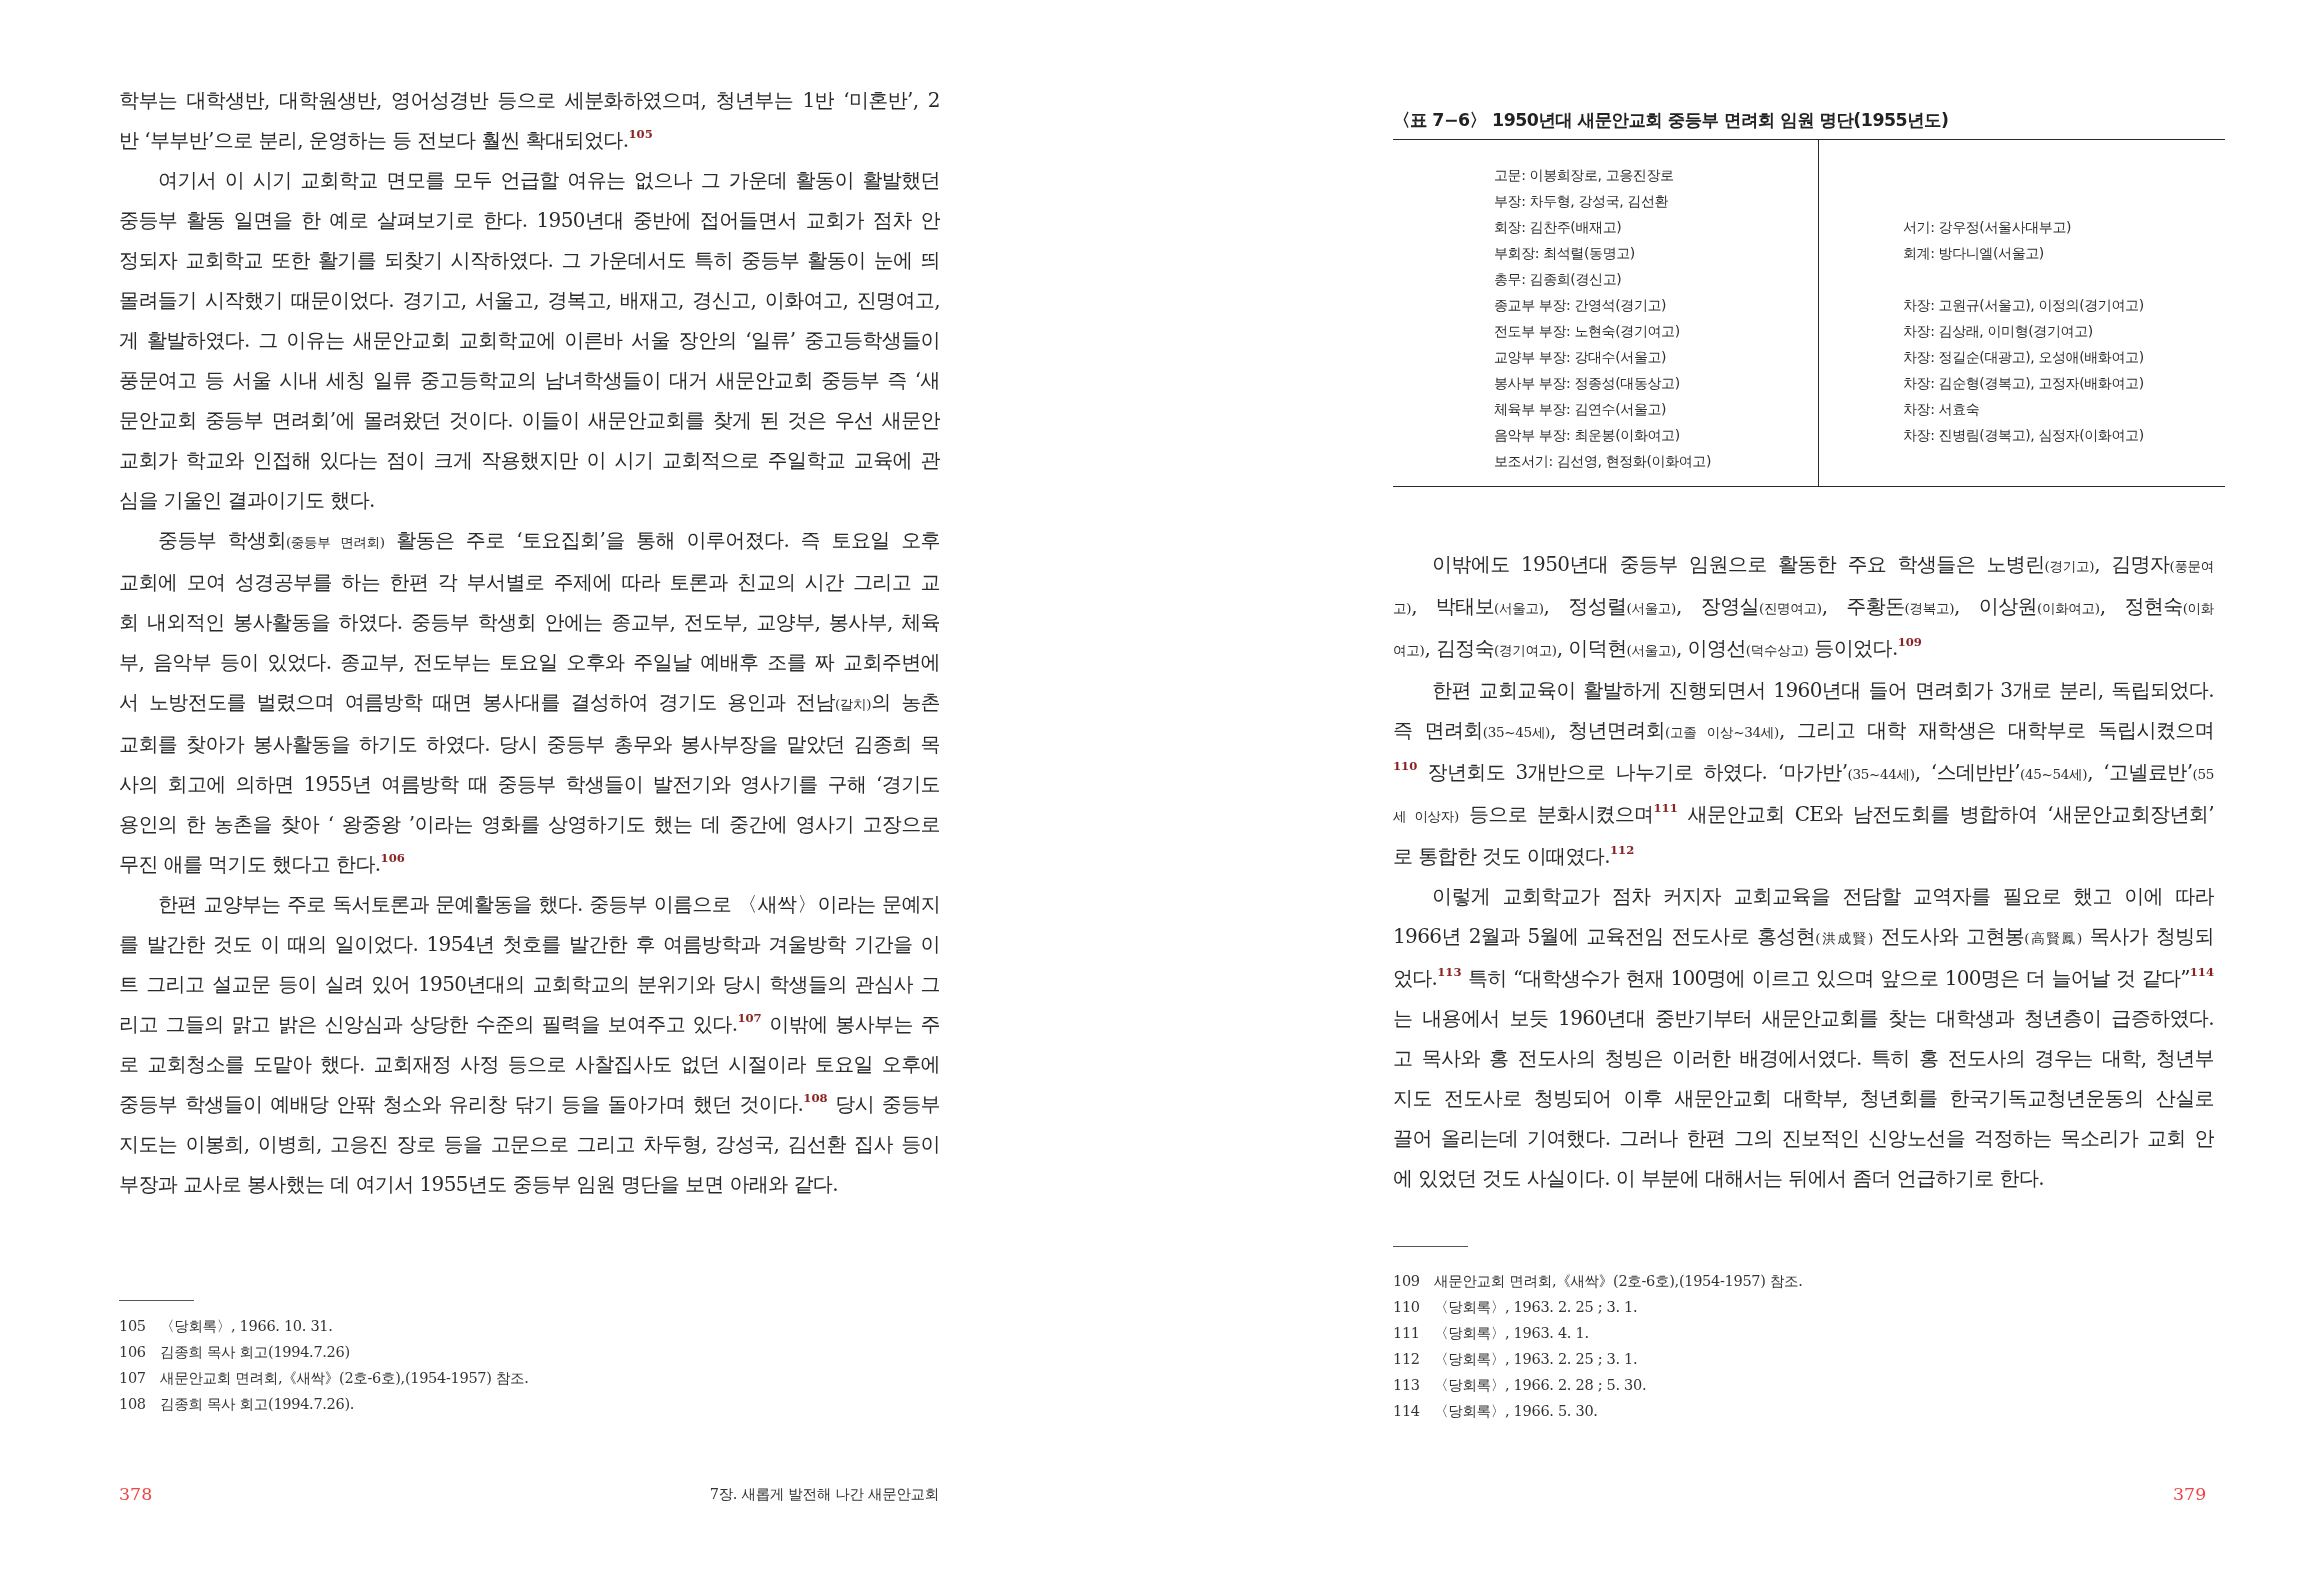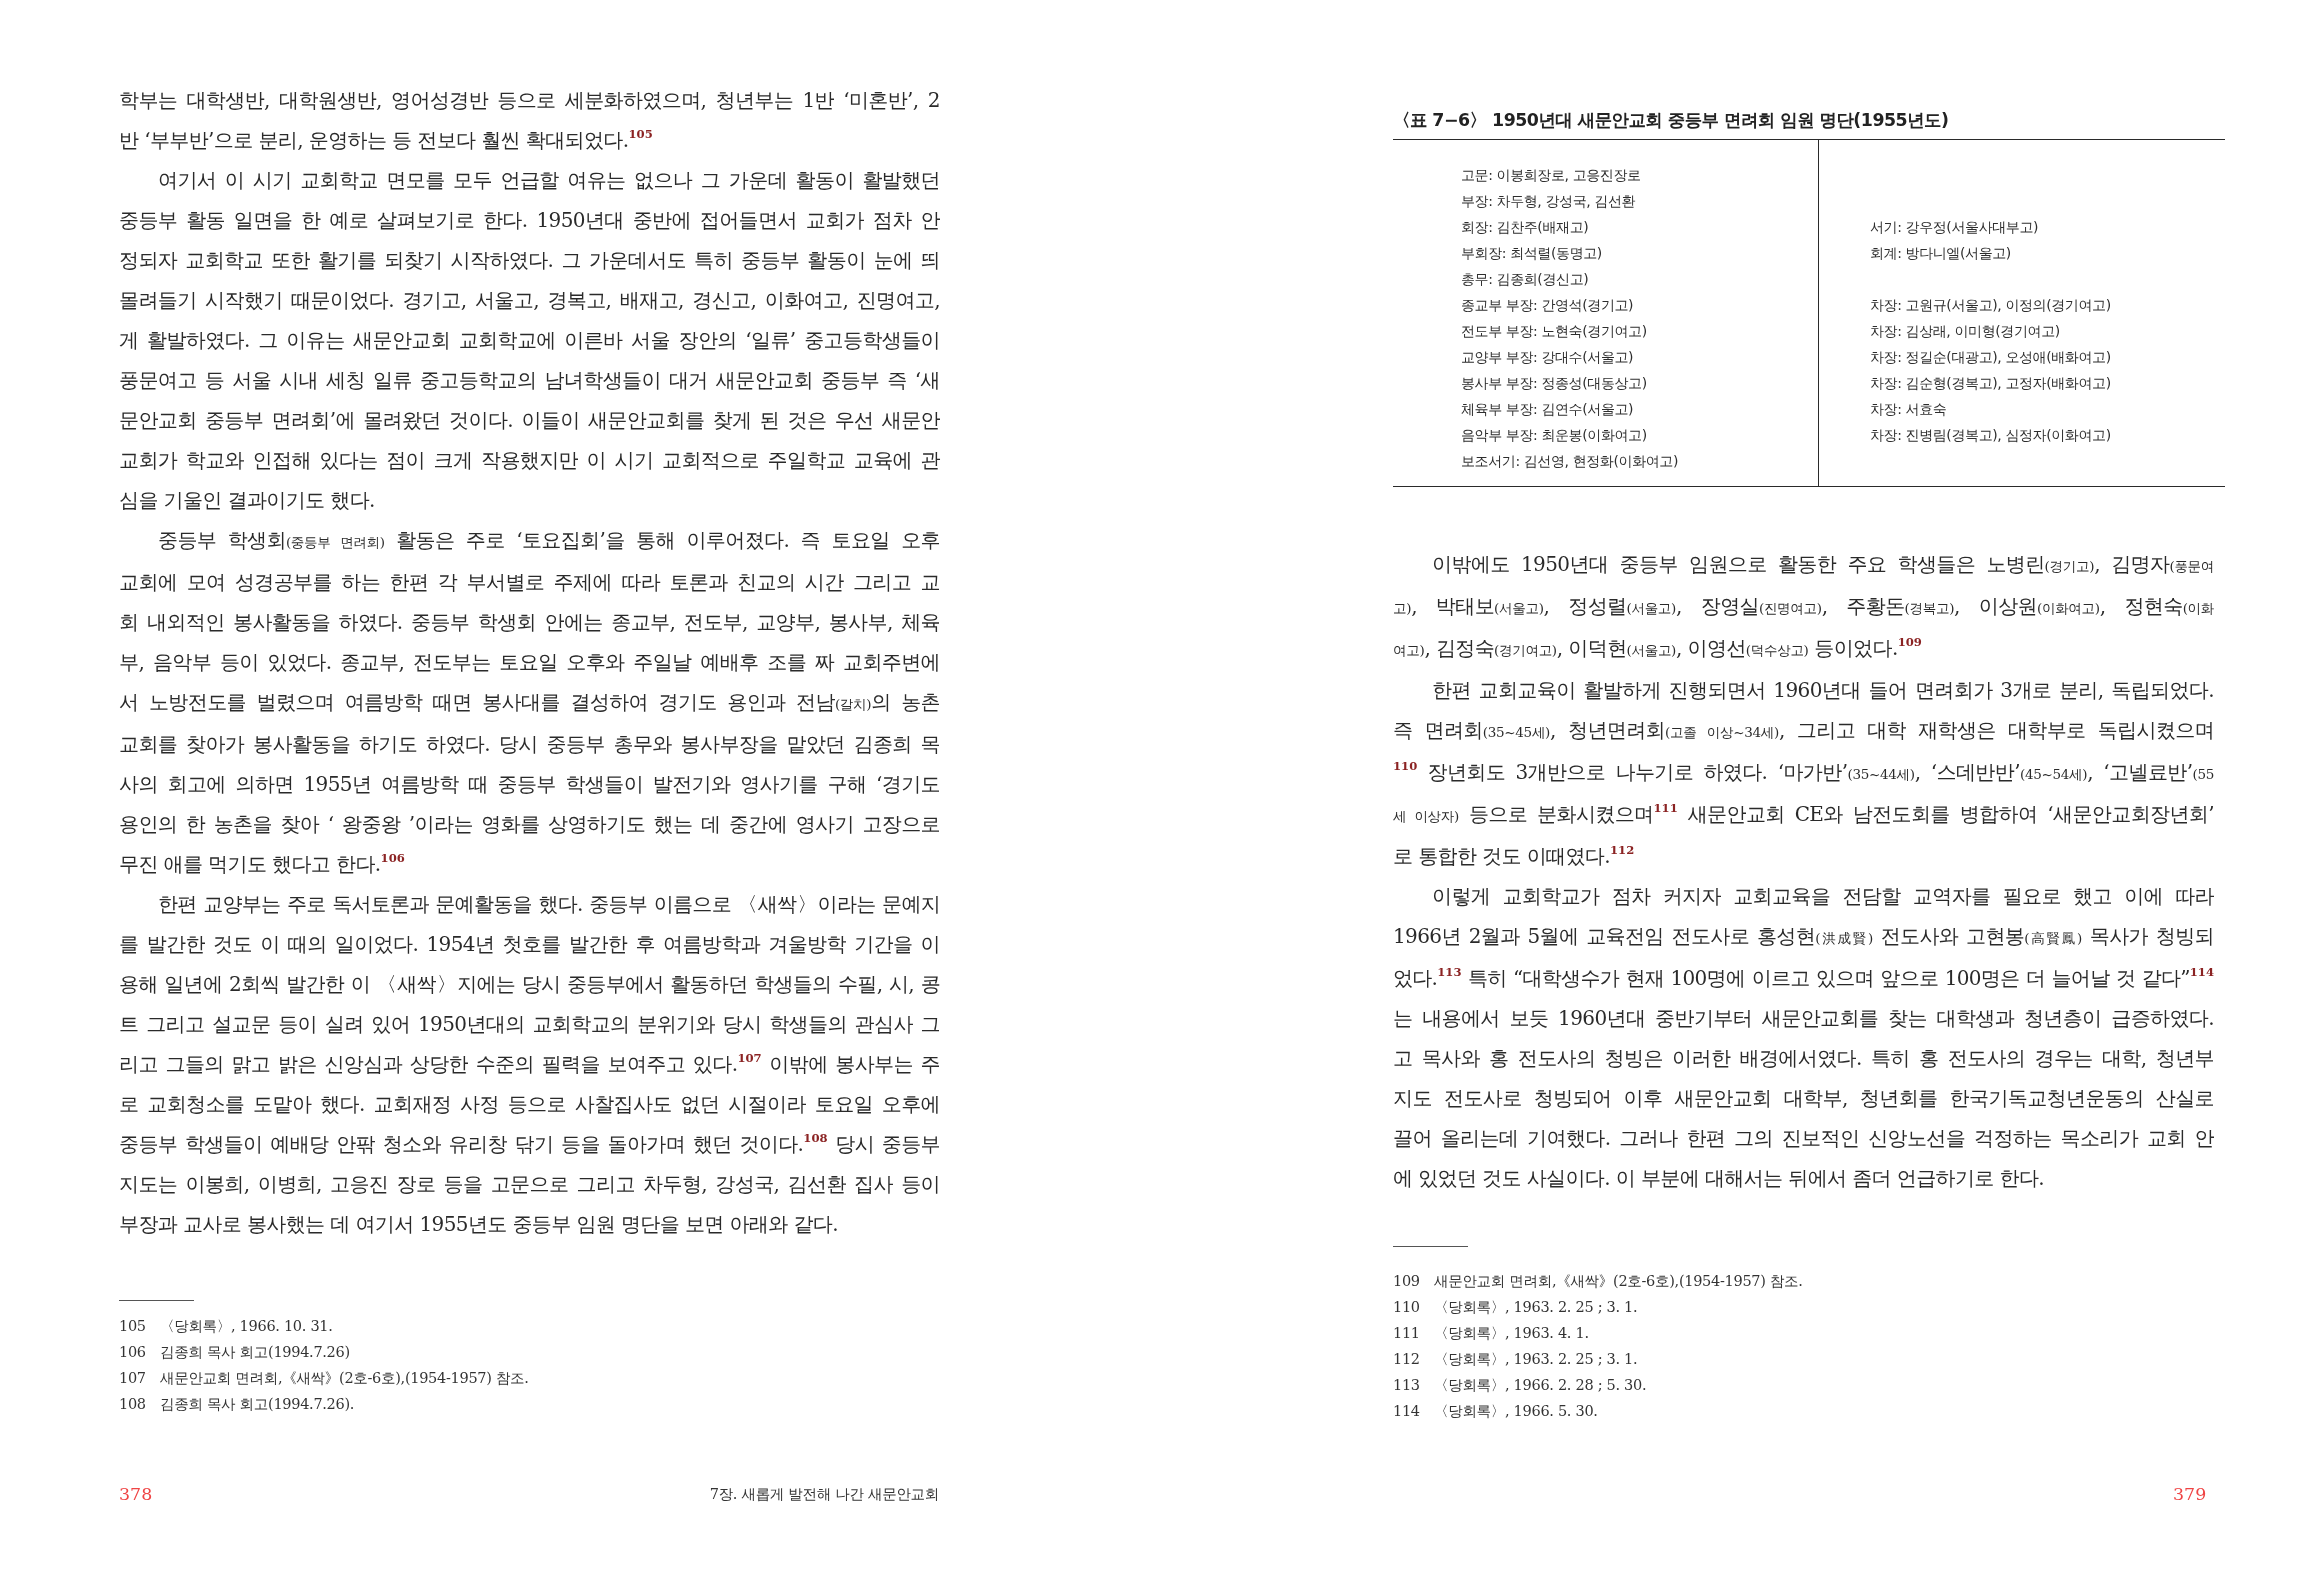--- a/index.html
+++ b/index.html
@@ -47,21 +47,21 @@
     font-weight: bold; font-size: 17.4px; letter-spacing: -0.5px; color: #222;
   }
   .table-box {
     position: absolute; left: 234px; top: 139px; width: 832px; height: 348px;
     border-top: 1.9px solid #2a2a2a; border-bottom: 1.9px solid #2a2a2a;
   }
   .table-divider { position: absolute; left: 425px; top: 0; bottom: 0; width: 1px; background: #2a2a2a; }
   .table-col {
     position: absolute; top: 22px;
     font-family: "DejaVu Sans", "Liberation Sans", sans-serif;
-    font-size: 14px; line-height: 26px; letter-spacing: -0.4px; color: #2d2d2d;
+    font-size: 14px; line-height: 26px; letter-spacing: -0.4px; color: #2d2d2d; margin-left: 33px;
   }
   .table-col.left { left: 68px; }
   .table-col.right { left: 477px; }
   .table-cell { display: block; height: 26px; white-space: nowrap; }
 </style>
 </head>
 <body>
 
 <div class="page page-left">
   <div class="body-text" id="left-body">
@@ -87,21 +87,20 @@
         <span class="line"><span>부, 음악부 등이 있었다. 종교부, 전도부는 토요일 오후와 주일날 예배후 조를 짜 교회주변에</span></span>
         <span class="line"><span>서 노방전도를 벌렸으며 여름방학 때면 봉사대를 결성하여 경기도 용인과 전남</span><span class="small">(갈치)</span><span>의 농촌</span></span>
         <span class="line"><span>교회를 찾아가 봉사활동을 하기도 하였다. 당시 중등부 총무와 봉사부장을 맡았던 김종희 목</span></span>
         <span class="line"><span>사의 회고에 의하면 1955년 여름방학 때 중등부 학생들이 발전기와 영사기를 구해 ‘경기도</span></span>
         <span class="line"><span>용인의 한 농촌을 찾아 ‘ 왕중왕 ’이라는 영화를 상영하기도 했는 데 중간에 영사기 고장으로</span></span>
         <span class="line last"><span>무진 애를 먹기도 했다고 한다.</span><sup class="fn">106</sup></span>
       </div>
       <div>
         <span class="line" style="padding-left: 39px; letter-spacing: -0.7px;"><span>한편 교양부는 주로 독서토론과 문예활동을 했다. 중등부 이름으로 〈새싹〉이라는 문예지</span></span>
         <span class="line"><span>를 발간한 것도 이 때의 일이었다. 1954년 첫호를 발간한 후 여름방학과 겨울방학 기간을 이</span></span>
-        <span class="line" style="letter-spacing: -0.7px;"><span>용해 일년에 2회씩 발간한 이 〈새싹〉지에는 당시 중등부에서 활동하던 학생들의 수필, 시, 콩</span></span>
         <span class="line"><span>트 그리고 설교문 등이 실려 있어 1950년대의 교회학교의 분위기와 당시 학생들의 관심사 그</span></span>
         <span class="line"><span>리고 그들의 맑고 밝은 신앙심과 상당한 수준의 필력을 보여주고 있다.</span><sup class="fn">107</sup><span> 이밖에 봉사부는 주</span></span>
         <span class="line"><span>로 교회청소를 도맡아 했다. 교회재정 사정 등으로 사찰집사도 없던 시절이라 토요일 오후에</span></span>
         <span class="line"><span>중등부 학생들이 예배당 안팎 청소와 유리창 닦기 등을 돌아가며 했던 것이다.</span><sup class="fn">108</sup><span> 당시 중등부</span></span>
         <span class="line"><span>지도는 이봉희, 이병희, 고응진 장로 등을 고문으로 그리고 차두형, 강성국, 김선환 집사 등이</span></span>
         <span class="line last"><span>부장과 교사로 봉사했는 데 여기서 1955년도 중등부 임원 명단을 보면 아래와 같다.</span></span>
       </div>
     </div>
 
   <div class="fn-rule" style="left:119px; top:1300px;"></div>

